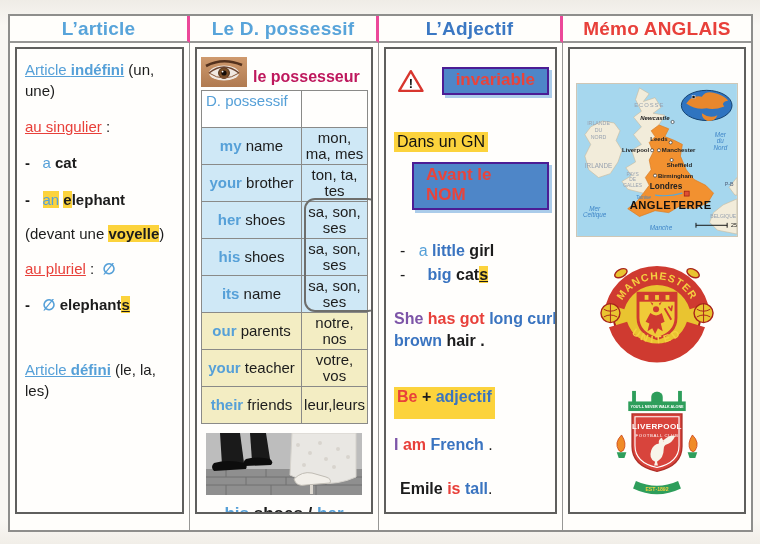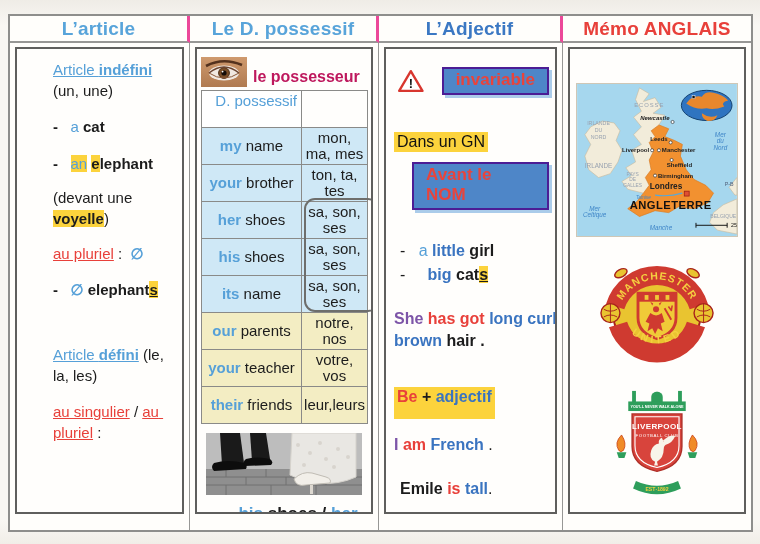--- a/index.html
+++ b/index.html
@@ -7,21 +7,21 @@
   .page{position:absolute;inset:0;background:linear-gradient(180deg,#efece6 0,#f9f7f3 26px,#f9f7f3 520px,#f1eee8 100%);}
   .sheet{position:absolute;left:8px;top:14px;width:741px;height:514px;background:#fffefb;border:2px solid #8e8e8c;display:grid;grid-template-columns:180px 189px 184px 1fr;grid-template-rows:27px 1fr;}
   .hcell{border-right:3px solid #ec4899;border-bottom:2px solid #979795;display:flex;align-items:center;justify-content:center;font-weight:bold;font-size:19px;letter-spacing:.2px;}
   .hcell:nth-child(4){border-right:none;}
   .h-lb{color:#58a4da}.h-mb{color:#3b78c3}.h-red{color:#e8403a}
   .bcell{border-right:1px solid #979795;position:relative;}
   .bcell.last{border-right:none;}
   .ibox{position:absolute;left:5px;right:5px;top:4px;bottom:16px;border:2px solid #5f5f5d;background:#fffefc;overflow:hidden;}
 
   
-  .rich{white-space:pre-wrap;font-size:15px;color:#1c1c1c;line-height:21px;margin-left:28px;}
+  .rich{white-space:pre-wrap;font-size:15px;color:#1c1c1c;line-height:21px;}
   .lb{color:#56a0d8}
   .mb{color:#3a74c0}
   .red{color:#e8403a}
   .purple{color:#7d55a8}
   .b{font-weight:bold}
   .u{text-decoration:underline}
   .hl{background:#fcd33c}
 
   
   .c1{padding:10px 6px 0 8px;}
@@ -29,21 +29,21 @@
   .c1 .m-cat{margin-bottom:16px}.c1 .m-ele{margin-bottom:13px}.c1 .m-voy{margin-bottom:14px}
   .c1 .m-plu{margin-bottom:15px}.c1 .m-cats{margin-bottom:13px}
   .c1 .m-eles{margin-bottom:44px}.c1 .m-def{margin-bottom:15px}.c1 .m-sp{margin-bottom:26px}
 
   
   .c2{padding:4px;}
   .eye-row{height:34px;margin-bottom:3px;display:flex;align-items:flex-end;gap:6px;}
   .possessor-caption{color:#be185d;font-weight:bold;font-size:16px;padding-bottom:1px;}
   table.ptable{border-collapse:collapse;table-layout:fixed;width:167px;}
   .ptable td{border:1px solid #8a8a88;font-size:15px;color:#1c1c1c;height:36px;padding:0 2px;line-height:16px;text-align:center;vertical-align:middle;}
-  .ptable .th-l{color:#56a0d8;text-align:right;vertical-align:top;padding:2px 4px;height:30px;background:#fff;}
+  .ptable .th-l{color:#56a0d8;text-align:left;vertical-align:top;padding:2px 4px;height:30px;background:#fff;}
   .ptable col.en{width:100px;}
   .ptable .fr{white-space:pre-line;}
   .g-blue td{background:#cfe8f6;}
   .g-yellow td{background:#f3edc3;}
   .t-wrap{position:relative;}
   .fr-bracket{position:absolute;left:103px;top:145px;width:71px;height:110px;border:2px solid #6e6e6c;border-radius:11px;pointer-events:none;}
   .fr-bracket::after{content:"";position:absolute;right:-6px;top:50%;width:8px;height:8px;border-top:2px solid #6e6e6c;border-right:2px solid #6e6e6c;transform:translateY(-50%) rotate(45deg);}
   .photo-wrap{margin:9px auto 0;width:156px;}
   .photo-cap{margin-top:4px;text-align:center;font-size:17px;}
 
@@ -77,27 +77,27 @@
   <div class="sheet">
 
     <div class="hcell h-lb">L’article</div>
     <div class="hcell h-lb">Le D. possessif</div>
     <div class="hcell h-mb">L’Adjectif</div>
     <div class="hcell h-red">Mémo ANGLAIS</div>
 
     <div class="bcell">
       <div class="ibox c1">
         <div class="rich ln"><span class="lb u">Article </span><span class="lb u b">indéfini</span><span> (un, une)</span></div>
+        <div class="rich ln"><span class="red u">au singulier</span><span> :</span></div>
         <div class="rich ln m-cat"><span class="b">-   </span><span class="lb">a</span><span class="b"> cat</span></div>
         <div class="rich ln m-ele"><span class="b">-   </span><span class="lb hl">an</span><span> </span><span class="b hl">e</span><span class="b">lephant</span></div>
         <div class="rich ln m-voy"><span>(devant une </span><span class="b hl">voyelle</span><span>)</span></div>
         <div class="rich ln m-plu"><span class="red u">au pluriel</span><span> :  </span><span class="lb b">∅</span></div>
         <div class="rich ln m-eles"><span class="b">-   </span><span class="lb b">∅ </span><span class="b">elephant</span><span class="b hl u">s</span></div>
         <div class="rich ln m-def"><span class="lb u">Article </span><span class="lb u b">défini</span><span> (le, la, les)</span></div>
-        <div class="rich ln m-sp"><span class="red u">au singulier</span><span> / </span><span class="red u">au pluriel</span><span> :</span></div>
 
       </div>
     </div>
 
     <div class="bcell">
       <div class="ibox c2">
         <div class="t-wrap">
           <div class="eye-row">
             <svg class="eye" width="46" height="30" viewBox="0 0 46 30">
               <defs>

